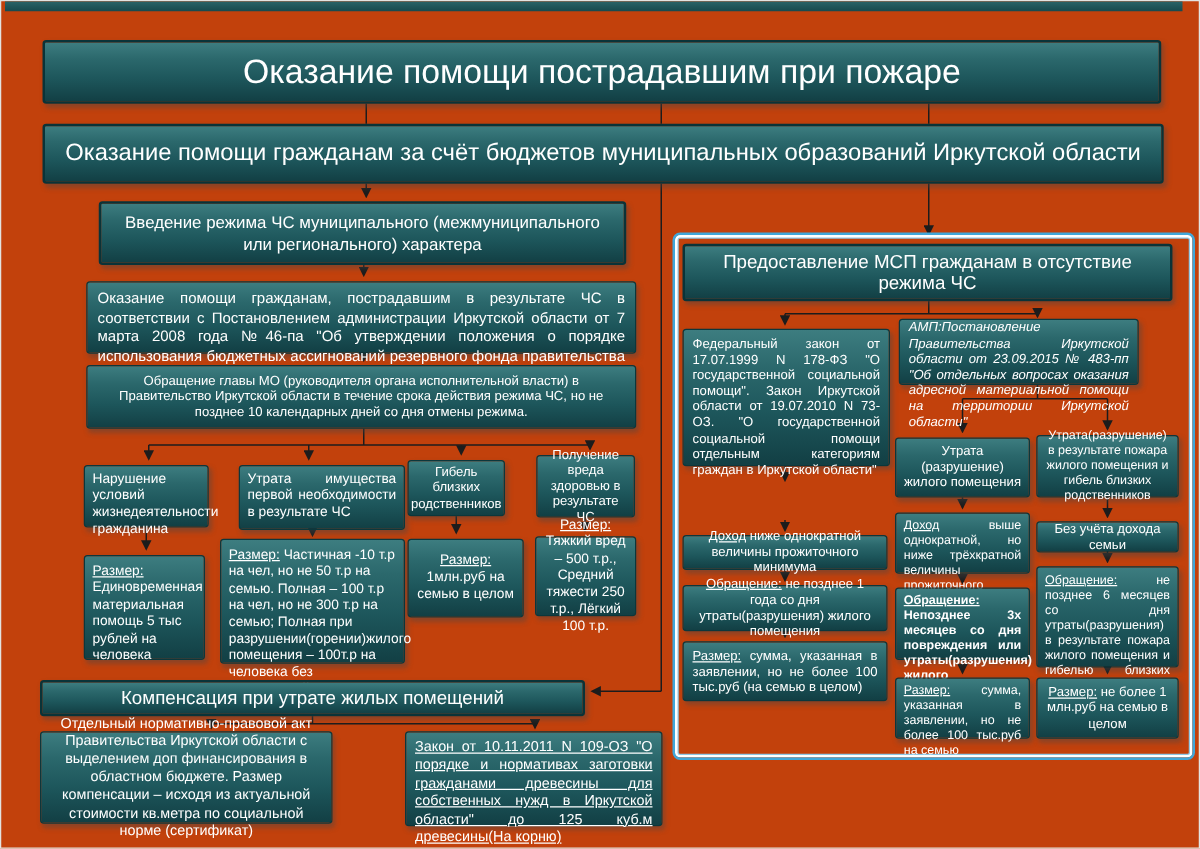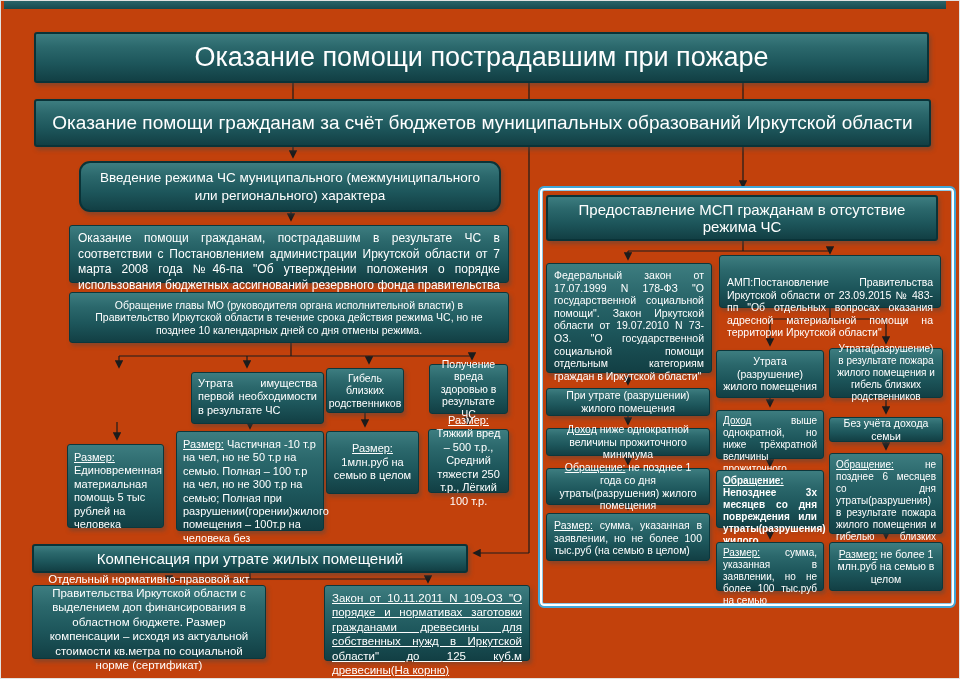--- a/index.html
+++ b/index.html
@@ -116,32 +116,35 @@
     </g>
   </svg>
 
   <div class="box flex big-border t27" style="left:33px;top:31px;width:895px;height:51px;">
     <span>Оказание помощи пострадавшим при пожаре</span>
   </div>
   <div class="box flex big-border t19" style="left:33px;top:98px;width:897px;height:48px;">
     <span>Оказание помощи гражданам за счёт бюджетов муниципальных образований Иркутской области</span>
   </div>
 
-  <div class="box flex big-border t14" style="left:78px;top:160px;width:422px;height:51px;border-radius:11px;">
+  <div class="box flex big-border t14" style="left:78px;top:160px;width:422px;height:51px;">
     <span>Введение режима ЧС муниципального (межмуниципального или регионального) характера</span>
   </div>
 
   <div class="box justify t12" style="left:68px;top:224px;width:440px;height:58px;padding:5px 8px;">
     <span>Оказание помощи гражданам, пострадавшим в результате ЧС в соответствии с Постановлением администрации Иркутской области от 7 марта 2008 года №46-па "Об утверждении положения о порядке использования бюджетных ассигнований резервного фонда правительства Иркутской области"</span>
   </div>
 
   <div class="box flex t105" style="left:68px;top:291px;width:440px;height:51px;padding:4px 10px;">
     <span>Обращение главы МО (руководителя органа исполнительной власти) в Правительство Иркутской области в течение срока действия режима ЧС, но не позднее 10 календарных дней со дня отмены режима.</span>
   </div>
 
+  <div class="box justify t11" style="left:66px;top:371px;width:100px;height:50px;">
+    <span>Нарушение условий жизнедеятельности гражданина</span>
+  </div>
   <div class="box justify t11" style="left:190px;top:371px;width:133px;height:52px;">
     <span>Утрата имущества первой необходимости в результате ЧС</span>
   </div>
   <div class="box flex t105" style="left:325px;top:367px;width:78px;height:45px;">
     <span>Гибель близких родственников</span>
   </div>
   <div class="box flex t105" style="left:428px;top:363px;width:79px;height:50px;">
     <span>Получение вреда здоровью в результате ЧС</span>
   </div>
 
@@ -170,27 +173,24 @@
 
   <div id="panel"></div>
 
   <div class="box flex big-border t15" style="left:545px;top:194px;width:392px;height:46px;">
     <span>Предоставление МСП гражданам в отсутствие режима ЧС</span>
   </div>
 
   <div class="box justify t105" style="left:545px;top:262px;width:166px;height:110px;padding:5px 7px;">
     <span>Федеральный закон от 17.07.1999 N 178-ФЗ "О государственной социальной помощи". Закон Иркутской области от 19.07.2010 N 73-ОЗ. "О государственной социальной помощи отдельным категориям граждан в Иркутской области"</span>
   </div>
-  <div class="box justify t105" style="left:718px;top:254px;width:222px;height:53px;padding:20px 7px;">
+  <div class="box justify t105" style="left:718px;top:254px;width:192px;height:53px;padding:0 7px;font-style:italic;">
     <span>АМП:Постановление Правительства Иркутской области от 23.09.2015 № 483-пп "Об отдельных вопросах оказания адресной материальной помощи на территории Иркутской области"</span>
   </div>
 
-  <div class="box flex t105" style="left:545px;top:387px;width:164px;height:28px;">
-    <span>При утрате (разрушении) жилого помещения</span>
-  </div>
   <div class="box flex t105" style="left:545px;top:427px;width:164px;height:28px;">
     <span><span class="u">Доход</span><span> ниже однократной величины прожиточного минимума</span></span>
   </div>
   <div class="box flex t105" style="left:545px;top:467px;width:164px;height:37px;">
     <span><span class="u">Обращение:</span><span> не позднее 1 года со дня утраты(разрушения) жилого помещения</span></span>
   </div>
   <div class="box justify t105" style="left:545px;top:512px;width:164px;height:48px;padding:5px 7px;">
     <span class="u">Размер:</span><span> сумма, указанная в заявлении, но не более 100 тыс.руб (на семью в целом)</span>
   </div>
 

